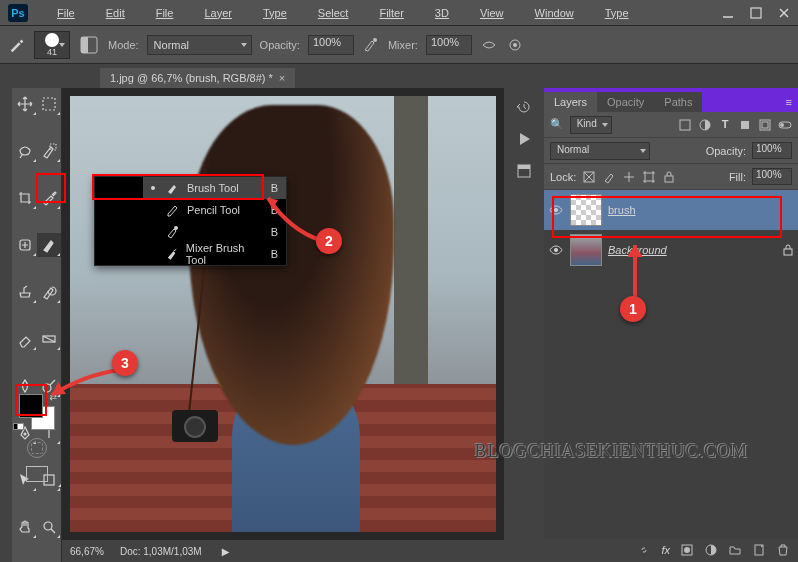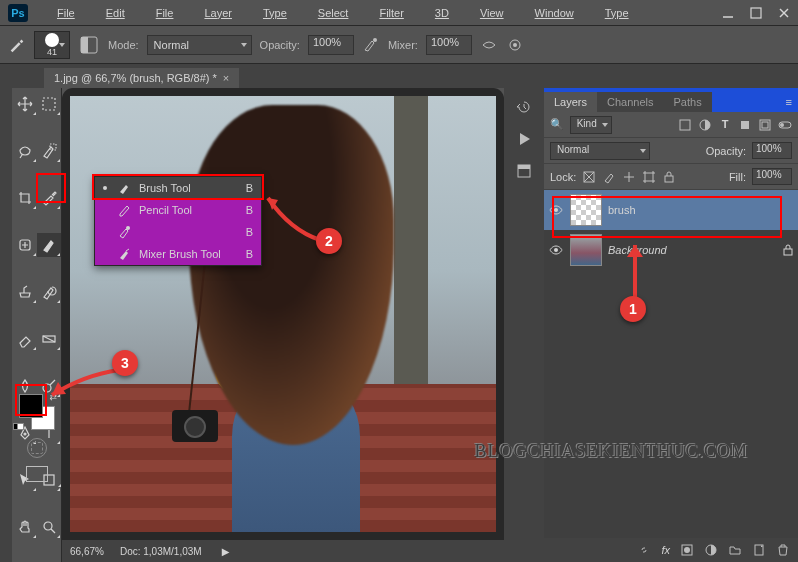--- a/index.html
+++ b/index.html
@@ -18,21 +18,21 @@
   .opt-brush-prev { width:18px;height:18px; }
   .brushbox { width:36px; height:28px; background:#3f3f3f; border:1px solid #282828; display:flex;flex-direction:column;align-items:center;justify-content:center;font-size:9px; position:relative;}
   .brushbox .dot { width:14px;height:14px;border-radius:50%;background:#fff;}
   .toggle-icon { width:22px;height:22px;}
   .opt-label { color:#bdbdbd; }
   .opt-select { background:#494949; border:1px solid #323232; padding:2px 18px 2px 6px; color:#d4d4d4; min-width:105px; height:20px; line-height:14px; position:relative;}
   .opt-num { background:#494949; border:1px solid #323232; width:46px; height:20px; padding:0 4px;}
   .small-icon { width:18px;height:18px;}
   
   
-  .tabbar { height:24px;background:#424242; display:flex; align-items:flex-end; padding-left:44px;}
+  .tabbar { height:24px;background:#424242; display:flex; align-items:flex-end; padding-left:100px;}
   .doc-tab { background:#535353; padding:4px 10px; font-size:11px; display:flex; align-items:center; gap:6px;}
   .doc-tab .x{color:#bdbdbd;}
   
   
   .workspace { position:absolute; top:88px; left:0; right:0; bottom:0; display:flex;}
   
   .left-strip { width:12px; background:#424242; }
   .tools { width:50px; background:#535353; border-right:1px solid #2b2b2b; display:flex; flex-wrap:wrap; padding-top:4px;}
   .tools .tool { width:24px;height:24px; margin:0 0 0 0; display:flex;align-items:center;justify-content:center; position:relative;}
   .tools .tool:nth-child(odd){margin-left:1px;}
@@ -45,56 +45,56 @@
   .fg { position:absolute; top:0; left:0; width:24px;height:24px; background:#000; border:1px solid #888;}
   .bg { position:absolute; bottom:0; right:0; width:24px;height:24px; background:#fff; border:1px solid #888;}
   .mini-swap { position:absolute; top:-2px; right:-2px; font-size:9px;}
   .mini-def { position:absolute; bottom:-2px; left:-6px;}
   .mini-def .a{width:7px;height:7px;background:#000;display:inline-block;border:1px solid #888;}
   .mini-def .b{width:7px;height:7px;background:#fff;display:inline-block;border:1px solid #888;margin-left:-3px;margin-top:3px;}
   .qmask { width:20px;height:20px; margin:8px auto; border:1px solid #888; border-radius:50%; position:relative;}
   .qmask::after{content:'';position:absolute;inset:3px;border:1px dashed #888;border-radius:2px;}
   .screenmode{ width:22px;height:16px;margin:6px auto;border:1px solid #bdbdbd;}
 
-  .canvas-wrap { flex:1; background:#282828; display:flex; flex-direction:column;border-radius:11px;}
+  .canvas-wrap { flex:1; background:#282828; display:flex; flex-direction:column;}
   .canvas { flex:1; margin:8px; background:#555; position:relative; overflow:hidden;}
   .photo { position:absolute; inset:0;}
   .status { height:22px; background:#424242; display:flex; align-items:center; padding:0 8px; gap:16px; font-size:10px;}
   
   
   .mid-gap { width:40px; background:#424242; display:flex;flex-direction:column;align-items:center;padding-top:10px;gap:14px;}
   .mid-gap svg{width:18px;height:18px;fill:#bdbdbd;}
   
   .panels { width:254px; background:#535353; display:flex;flex-direction:column;}
-  .panel-tabs { height:24px; background:#1d4ed8; display:flex; align-items:flex-end;}
+  .panel-tabs { height:24px; background:#6d28d9; display:flex; align-items:flex-end;}
   .panel-tabs .ptab { padding:4px 10px; background:#424242; color:#999;}
   .panel-tabs .ptab.active { background:#535353; color:#d4d4d4;}
   .panel-tabs .pmenu{margin-left:auto;padding:4px 6px;}
   
   .panel-row { height:26px; display:flex; align-items:center; padding:0 6px; gap:6px; border-bottom:1px solid #424242;}
   .panel-row .sel { background:#494949;border:1px solid #323232;padding:1px 14px 1px 6px;font-size:10px;height:18px;position:relative;}
   .panel-row .sel::after{content:'';position:absolute;right:3px;top:6px;border-left:3px solid transparent;border-right:3px solid transparent;border-top:4px solid #bdbdbd;}
   .panel-row .sp { flex:1; }
   .panel-row .ico{width:14px;height:14px;}
   .panel-row .numbox{background:#494949;border:1px solid #323232;width:40px;height:17px;font-size:10px;padding:0 3px;}
   
-  .layer-list { flex:1; background:#3f3f3f; }
+  .layer-list { flex:1; background:#3f3f3f;text-decoration:underline; }
   .layer { height:40px; display:flex;align-items:center; padding:0 4px; gap:6px;}
   .layer.active{ background:#5a7aa3;}
   .layer .eye{width:16px;height:16px;}
   .layer .thumb{width:32px;height:32px;border:1px solid #888;background:#fff;}
   .layer .thumb.checker{background:repeating-conic-gradient(#ccc 0 25%,#fff 0 50%) 0 0/10px 10px;}
   .layer .name{font-size:11px;}
   .layer .lock{margin-left:auto;width:12px;}
   
   .panel-footer { height:24px; background:#424242; display:flex;align-items:center;justify-content:flex-end;gap:10px;padding:0 8px;}
   .panel-footer svg{width:14px;height:14px;}
   
   
-  .flyout { position:absolute; left:94px; top:176px; background:#a21caf; border:1px solid #282828; box-shadow:0 3px 8px rgba(0,0,0,.5); z-index:50; width:168px;}
+  .flyout { position:absolute; left:94px; top:176px; background:#000000; border:1px solid #282828; box-shadow:0 3px 8px rgba(0,0,0,.5); z-index:50; width:193px;padding-left:48px;}
   .flyout .fi{height:22px;display:flex;align-items:center;padding:0 8px;gap:8px;font-size:11px;}
   .flyout .fi.sel{background:#444;}
   .flyout .fi .sc{margin-left:auto;}
   .flyout .dot{width:4px;height:4px;background:#d4d4d4;border-radius:50%;margin-right:2px;}
   .flyout .fi svg{width:14px;height:14px;}
   
   
   .redbox { position:absolute; border:2px solid #f00; z-index:60; pointer-events:none;}
   .redcircle { position:absolute; width:26px;height:26px;border-radius:50%;background:#e53935;color:#fff;display:flex;align-items:center;justify-content:center;font-size:14px;font-weight:bold;z-index:70; box-shadow:0 2px 4px rgba(0,0,0,.5);}
   .arrow { position:absolute; z-index:65; pointer-events:none;}
@@ -342,21 +342,21 @@
       </svg>
     <svg viewBox="0 0 18 18">
         <rect x="3" y="3" width="12" height="12" fill="none" stroke="#bdbdbd"></rect>
         <rect x="3" y="3" width="12" height="4" fill="#bdbdbd"></rect>
       </svg>
   </div>
 
   <div class="panels">
     <div class="panel-tabs">
       <div class="ptab active">Layers</div>
-      <div class="ptab">Channels</div>
+      <div class="ptab">Opacity</div>
       <div class="ptab">Paths</div>
       <div class="pmenu">≡</div>
     </div>
     <div class="panel-row">
       <span style="color:#bdbdbd">🔍</span>
       <div class="sel">Kind</div>
       <span class="sp"></span>
       <svg class="ico" viewBox="0 0 14 14">
           <rect x="2" y="2" width="10" height="10" fill="none" stroke="#bdbdbd"></rect>
         </svg>

